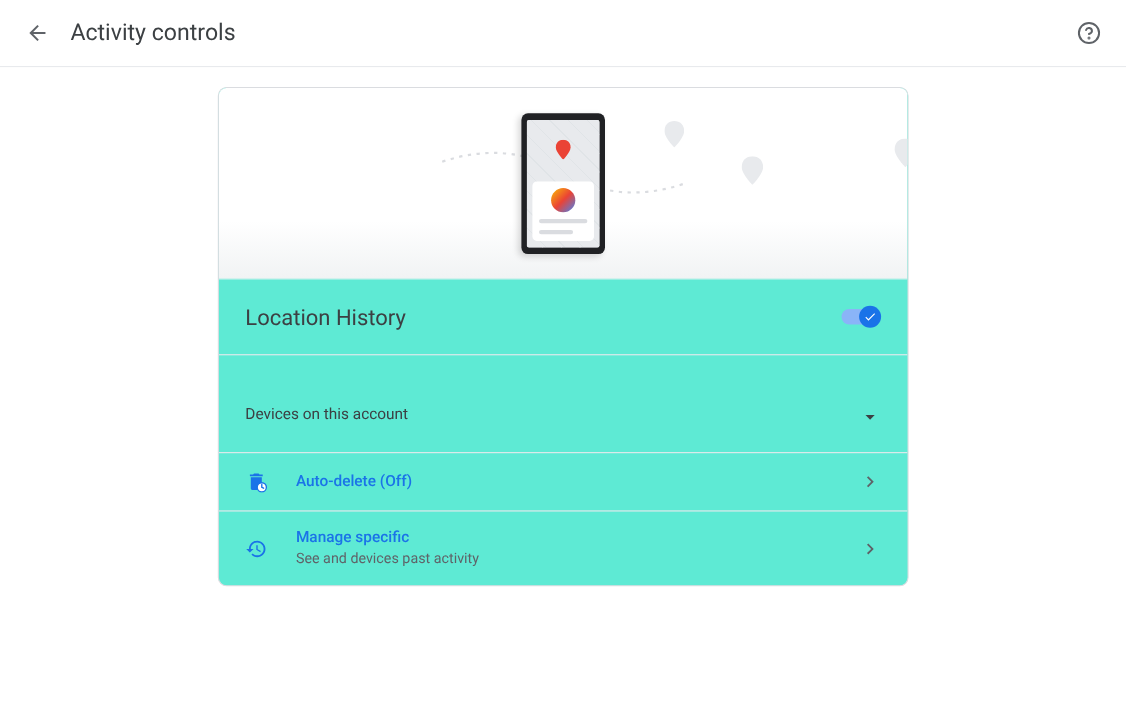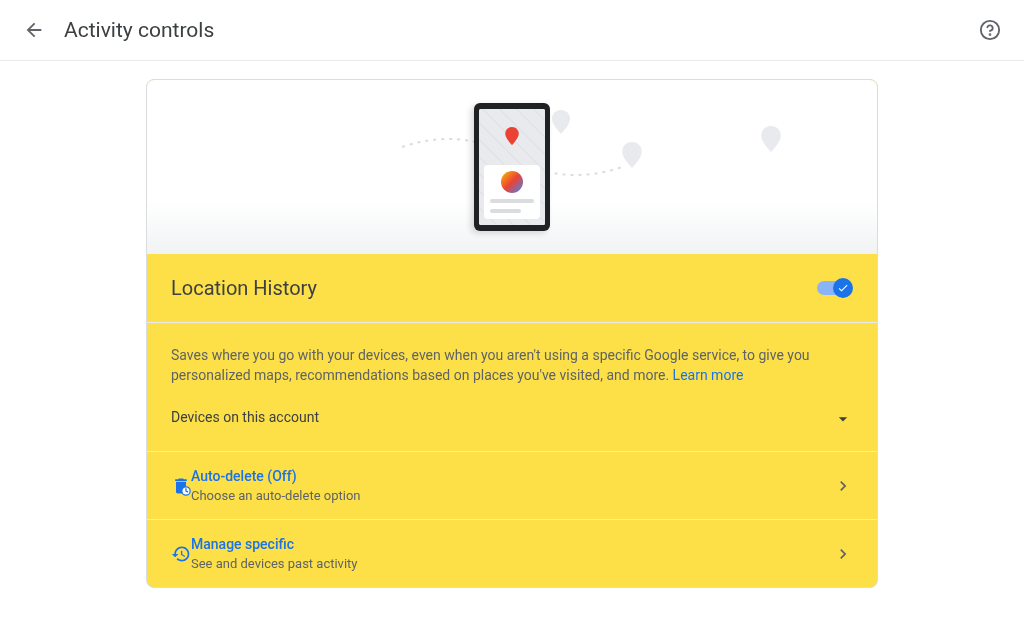--- a/index.html
+++ b/index.html
@@ -48,25 +48,25 @@
       display: flex;
       align-items: center;
       justify-content: center;
     }
     .content {
       display: flex;
       justify-content: center;
       padding-top: 18px;
     }
     .card {
-      width: 732px;
+      width: 628px;
       border: 1px solid #dadce0;
       border-radius: 8px;
       overflow: hidden;
-      background: #fde047;
+      background: #5eead4;
     }
     .illustration {
       height: 174px;
       background: linear-gradient(to bottom, #ffffff 0%, #ffffff 70%, #f1f3f4 100%);
       display: flex;
       align-items: center;
       justify-content: center;
       position: relative;
       border-bottom: 1px solid #f1f3f4;
     }
@@ -195,21 +195,21 @@
     .devices-label {
       font-size: 14px;
       color: #3c4043;
     }
     .action-row {
       display: flex;
       align-items: center;
       padding: 16px 24px;
       border-bottom: 1px solid #e8eaed;
       cursor: pointer;
-      gap: 0;
+      gap: 26px;
     }
     .action-row:last-child {
       border-bottom: none;
     }
     .action-icon {
       width: 20px;
       height: 20px;
       flex-shrink: 0;
       display: flex;
       align-items: center;
@@ -301,44 +301,40 @@
         <div class="toggle-track"></div>
         <div class="toggle-thumb">
           <svg width="12" height="12" viewBox="0 0 24 24" fill="#fff">
               <path d="M9 16.17L4.83 12l-1.42 1.41L9 19 21 7l-1.41-1.41z"></path>
             </svg>
         </div>
       </div>
     </div>
 
     <div class="description-section">
-      <div class="description-text">
-        <span>Saves where you go with your devices, even when you aren't using a specific Google service, to give you personalized maps, recommendations based on places you've visited, and more. </span><a href="#">Learn more</a>
-      </div>
       <div class="devices-row">
         <div class="devices-label">Devices on this account</div>
         <div class="chevron">
           <svg width="20" height="20" viewBox="0 0 24 24" fill="#3c4043">
               <path d="M7 10l5 5 5-5z"></path>
             </svg>
         </div>
       </div>
     </div>
 
     <div class="action-row">
       <div class="action-icon">
         <svg width="20" height="20" viewBox="0 0 24 24" fill="#1a73e8">
             <path d="M6 19c0 1.1.9 2 2 2h8c1.1 0 2-.9 2-2V7H6v12zM19 4h-3.5l-1-1h-5l-1 1H5v2h14V4z"></path>
             <circle cx="18" cy="18" r="5" fill="#fff" stroke="#1a73e8" stroke-width="1.5"></circle>
             <path d="M18 15v3l2 1" stroke="#1a73e8" stroke-width="1.5" fill="none" stroke-linecap="round"></path>
           </svg>
       </div>
       <div class="action-content">
         <div class="action-title">Auto-delete (Off)</div>
-        <div class="action-subtitle">Choose an auto-delete option</div>
       </div>
       <div class="chevron">
         <svg width="20" height="20" viewBox="0 0 24 24" fill="#5f6368">
             <path d="M10 6L8.59 7.41 13.17 12l-4.58 4.59L10 18l6-6z"></path>
           </svg>
       </div>
     </div>
 
     <div class="action-row">
       <div class="action-icon">

